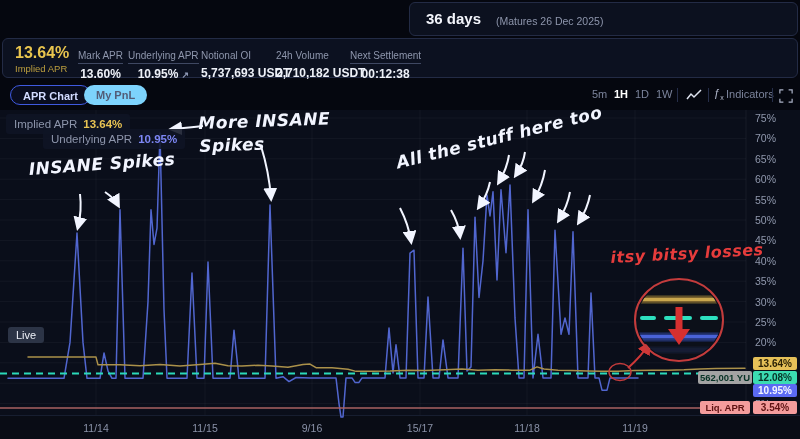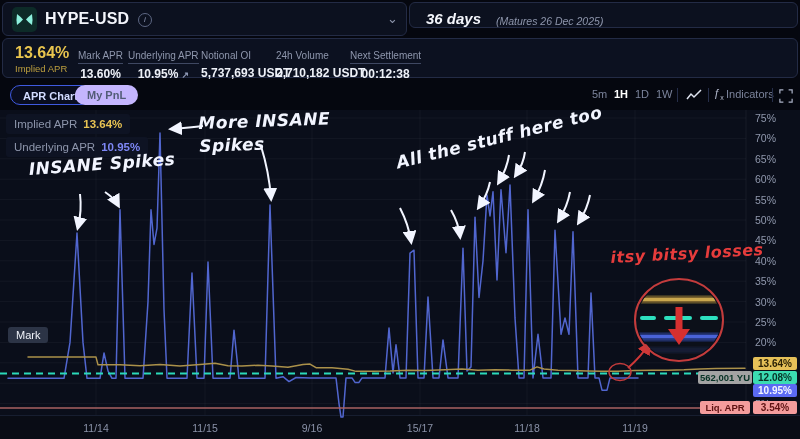--- a/index.html
+++ b/index.html
@@ -1,21 +1,21 @@
 <!DOCTYPE html>
 <html><head>
 <meta charset="utf-8">
 <style>
   html,body{margin:0;padding:0;background:#05070f;}
   .app{position:relative;width:800px;height:439px;background:#05070f;overflow:hidden;
        font-family:"Liberation Sans",sans-serif;color:#e8ebf4;}
   .panel{position:absolute;background:#0c111f;border:1px solid #232b45;border-radius:6px;box-sizing:border-box;}
   
   .hdr-left{left:2px;top:2px;width:405px;height:34px;}
-  .hdr-right{left:409px;top:2px;width:389px;height:26px;font-style:italic;}
+  .hdr-right{left:409px;top:2px;width:389px;height:34px;}
   .logo{position:absolute;left:9px;top:4px;width:25px;height:25px;border-radius:5px;background:#0d2b28;
         display:flex;align-items:center;justify-content:center;}
   .mkt-title{position:absolute;left:42px;top:7px;font-size:16px;font-weight:bold;color:#f3f5fb;letter-spacing:.2px;}
   .info-ic{position:absolute;left:135px;top:10px;width:12px;height:12px;border:1px solid #5d6783;border-radius:50%;
            color:#8d97b3;font-size:8px;text-align:center;line-height:12px;font-style:italic;}
   .chev{position:absolute;color:#8d95ab;font-size:13px;top:8px;}
   .dur{position:absolute;left:16px;top:7px;font-size:15px;font-weight:bold;color:#f3f5fb;}
   .mat{position:absolute;left:86px;top:12px;font-size:10.5px;color:#8d95ab;}
   
   .stats{left:2px;top:38px;width:796px;height:40px;background:#0c1120;}
@@ -24,21 +24,21 @@
   .stat{position:absolute;top:6px;}
   .stat-label{font-size:10px;color:#8e96ac;padding-bottom:2px;display:inline-block;}
   .stat-label.u{border-bottom:1px solid #3f4862;}
   .stat-value{font-size:12px;font-weight:bold;color:#eef1f8;margin-top:3px;text-align:center;}
   .ext{font-size:9px;color:#8d97b3;margin-left:3px;}
   
   .toolbar{position:absolute;left:0;top:82px;width:800px;height:28px;}
   .tab{position:absolute;top:3px;height:20px;line-height:20px;border-radius:12px;font-size:11px;font-weight:bold;
        padding:0 12px;box-sizing:border-box;}
   .tab.active{left:10px;border:1px solid #3f5ae0;color:#d2dbff;background:rgba(63,90,224,.08);}
-  .tab.idle{left:75px;background:#c4b5fd;color:#525c77;}
+  .tab.idle{left:84px;background:#7dd3fc;color:#525c77;}
   .tf{position:absolute;top:6px;font-size:11px;color:#7c849c;}
   .tf.active{color:#ffffff;font-weight:bold;}
   .vdiv{position:absolute;top:6px;width:1px;height:14px;background:#262e49;}
   .ctrl{position:absolute;top:5px;color:#b3bacd;font-size:11px;}
   .chart-divider{position:absolute;left:0;top:110px;width:800px;height:1px;background:#1b2234;}
   
   .chart-area{position:absolute;left:0;top:110px;width:800px;height:329px;background:#0a0e1a;}
   .axis-strip{position:absolute;left:0;top:305px;width:800px;height:24px;background:#090c15;border-top:1px solid #171e30;}
   .plot-svg{position:absolute;left:0;top:0;}
   .ylab{position:absolute;left:755px;font-size:10.5px;color:#9098ad;}
@@ -53,31 +53,20 @@
        white-space:pre-line;color:#f2f5ff;letter-spacing:.5px;transform-origin:left top;line-height:1.35;}
   .badge{position:absolute;font-size:10px;font-weight:bold;border-radius:2px;text-align:center;
          height:13px;line-height:13px;}
   .rbadge{left:753px;width:44px;}
 </style>
 </head>
 <body>
 
 <div class="app">
 
-  <div class="panel hdr-left">
-    <div class="logo">
-      <svg width="17" height="15" viewBox="0 0 17 15">
-        <path d="M1,2 Q5,5 7,7.5 Q5,10 1,13 Q0,7.5 1,2 Z" fill="#8df0dd"></path>
-        <path d="M16,2 Q12,5 10,7.5 Q12,10 16,13 Q17,7.5 16,2 Z" fill="#8df0dd"></path>
-      </svg>
-    </div>
-    <div class="mkt-title">HYPE-USD</div>
-    <div class="info-ic">i</div>
-    <div class="chev" style="left:384px">⌄</div>
-  </div>
   <div class="panel hdr-right">
     <div class="dur">36 days</div>
     <div class="mat">(Matures 26 Dec 2025)</div>
 
   </div>
 
   <div class="panel stats">
     <div class="imp-val">13.64%</div>
     <div class="imp-lab">Implied APR</div>
     <div id="stats-items">
@@ -210,23 +199,23 @@
     <div id="xlabels">
         <div class="xlab" style="left: 96px;">11/14</div>
         <div class="xlab" style="left: 205px;">11/15</div>
         <div class="xlab" style="left: 312px;">9/16</div>
         <div class="xlab" style="left: 420px;">15/17</div>
         <div class="xlab" style="left: 527px;">11/18</div>
         <div class="xlab" style="left: 635px;">11/19</div>
       </div>
     <div id="legend">
         <div class="legend-chip" style="top: 4px;"><span class="ll">Implied APR</span><span class="lv" style="color: rgb(232, 195, 83);">13.64%</span></div>
-        <div class="legend-chip" style="top: 27px;"><span class="ll">Underlying APR</span><span class="lv" style="color: rgb(125, 135, 245);">10.95%</span></div>
-      </div>
-    <div class="live">Mark</div>
+        <div class="legend-chip" style="top: 19px; margin-left: 37px;"><span class="ll">Underlying APR</span><span class="lv" style="color: rgb(125, 135, 245);">10.95%</span></div>
+      </div>
+    <div class="live">Live</div>
     <div id="annotations">
         <div class="ann" style="left: 28px; top: 48px; font-size: 17px; color: rgb(242, 245, 255); transform: rotate(-4deg);">INSANE Spikes</div>
         <div class="ann" style="left: 198px; top: 2px; font-size: 17px; color: rgb(242, 245, 255); transform: rotate(-2deg);">More INSANE
 Spikes</div>
         <div class="ann" style="left: 394px; top: 42px; font-size: 17px; color: rgb(242, 245, 255); transform: rotate(-14deg);">All the stuff here too</div>
         <div class="ann" style="left: 610px; top: 137px; font-size: 16px; color: rgb(230, 60, 60); transform: rotate(-3deg);">itsy bitsy losses</div>
       </div>
     <div id="badges">
         <div class="badge rbadge" style="top: 247px; background: rgb(229, 192, 88); color: rgb(43, 34, 6);">13.64%</div>
         <div class="badge rbadge" style="top: 260.5px; background: rgb(59, 220, 178); color: rgb(7, 50, 37);">12.08%</div>

